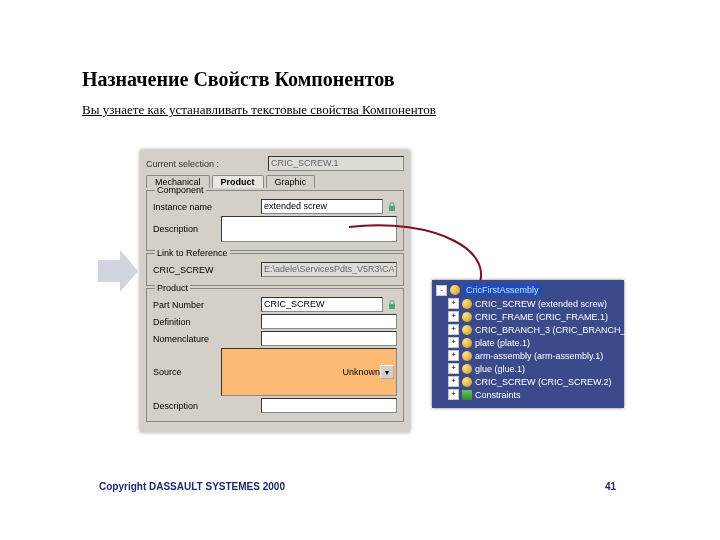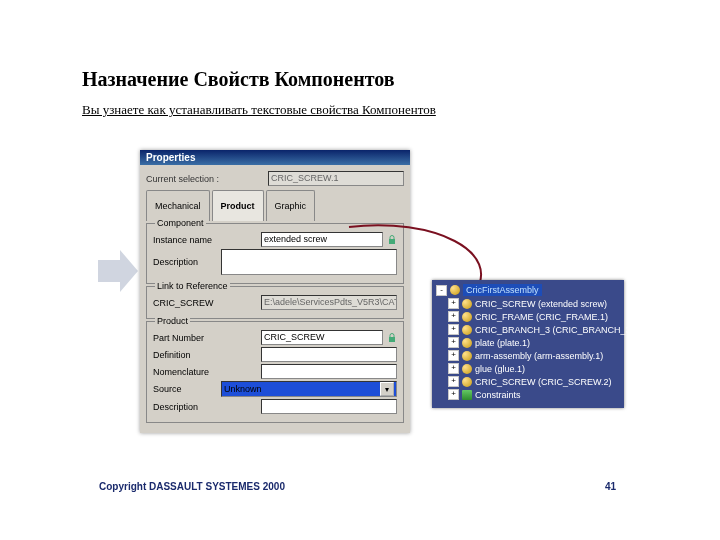--- a/index.html
+++ b/index.html
@@ -81,39 +81,39 @@
     white-space: nowrap;
     margin-left: 40px;
   }
   .textbox.gray { color: #666; background:#dedcd6; }
   .textarea {
     background:#fff; border:1px inset #888; height:24px; flex:1;
   }
   .tabs { display:flex; margin-top:4px; }
   .tab {
     border:1px solid #888; border-bottom:none;
-    padding:10px 8px; font-size:9px; background:#d4d0c8;
+    padding:1px 8px; font-size:9px; background:#d4d0c8;
     margin-right:2px; border-radius:2px 2px 0 0;
   }
   .tab.active { background:#e8e6e0; font-weight:bold; }
   .frame {
     border:1px solid #888; background:#d4d0c8; padding:4px 6px 6px; margin-top:2px;
     position: relative;
   }
   .frame-label {
     position: relative; top:-10px; left:2px; background:#d4d0c8;
     font-size:9px; padding:0 2px;
   }
   .lockicon {
     width:10px; height:10px; display:inline-block;
   }
   .field-label{ width:64px; display:inline-block; font-size:9px; }
   .select {
-    background:#1d4ed8; border:1px inset #888; height:14px; font-size:9px;
-    padding:0 2px; display:flex; align-items:center; justify-content:space-between;
+    background:#fdba74; border:1px inset #888; height:14px; font-size:9px;
+    padding:16px 2px; display:flex; align-items:center; justify-content:flex-end;
     flex:1;
   }
   .dropbtn{ width:12px;height:12px;background:#d4d0c8;border:1px outset #fff;
     display:flex;align-items:center;justify-content:center;font-size:8px; }
 
   
   .bigarrow {
     position:absolute; top:250px; left:98px;
     width:40px; height:42px;
     opacity:.35;
@@ -159,21 +159,20 @@
 <body>
 
 <div class="title">Назначение Свойств Компонентов</div>
 <div class="subtitle">Вы узнаете как устанавливать текстовые свойства Компонентов</div>
 
 <svg class="bigarrow" viewBox="0 0 40 42">
   <polygon points="0,10 22,10 22,0 40,21 22,42 22,32 0,32" fill="#7a8aa8"></polygon>
 </svg>
 
 <div class="dialog">
-  <div class="titlebar">Properties</div>
   <div class="dlg-body">
     <div class="row">
       <span class="label cursel">Current selection :</span>
       <div class="textbox gray">CRIC_SCREW.1</div>
     </div>
     <div class="tabs">
       <div class="tab">Mechanical</div>
       <div class="tab active">Product</div>
       <div class="tab">Graphic</div>
     </div>

